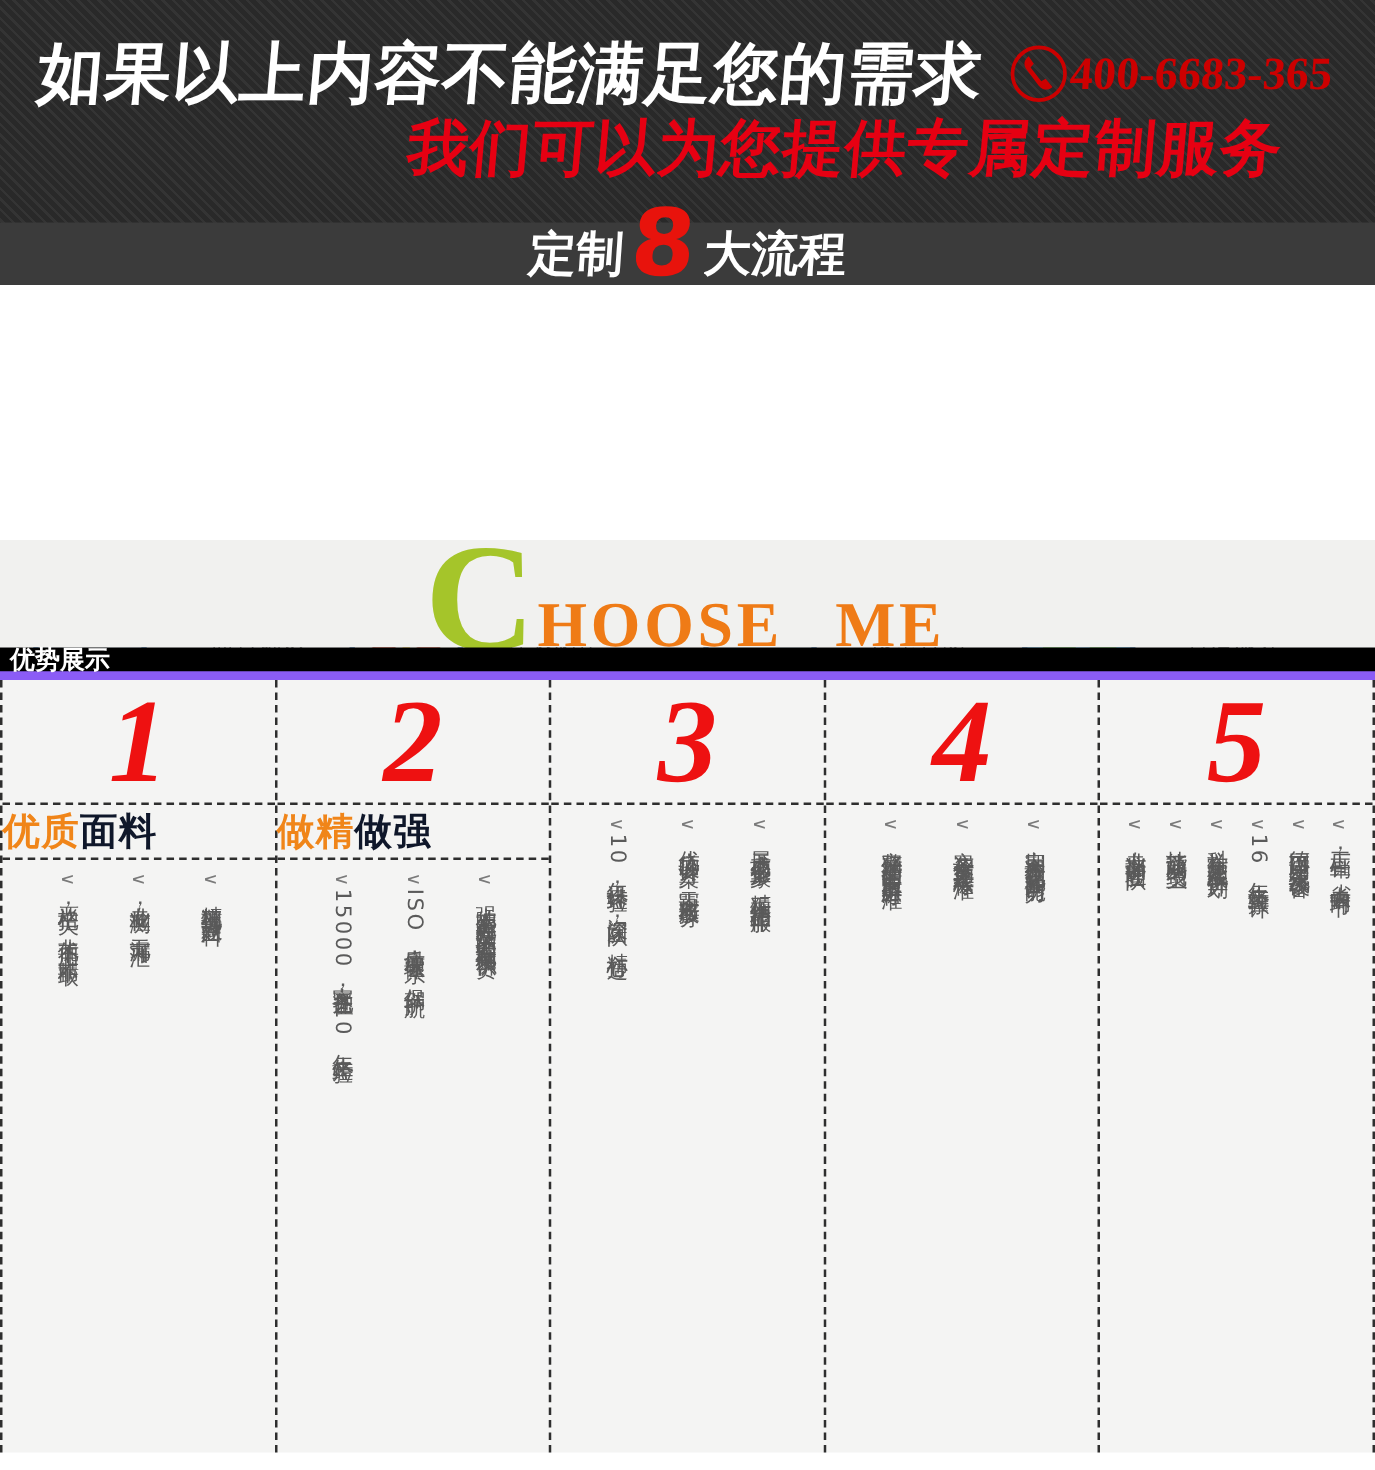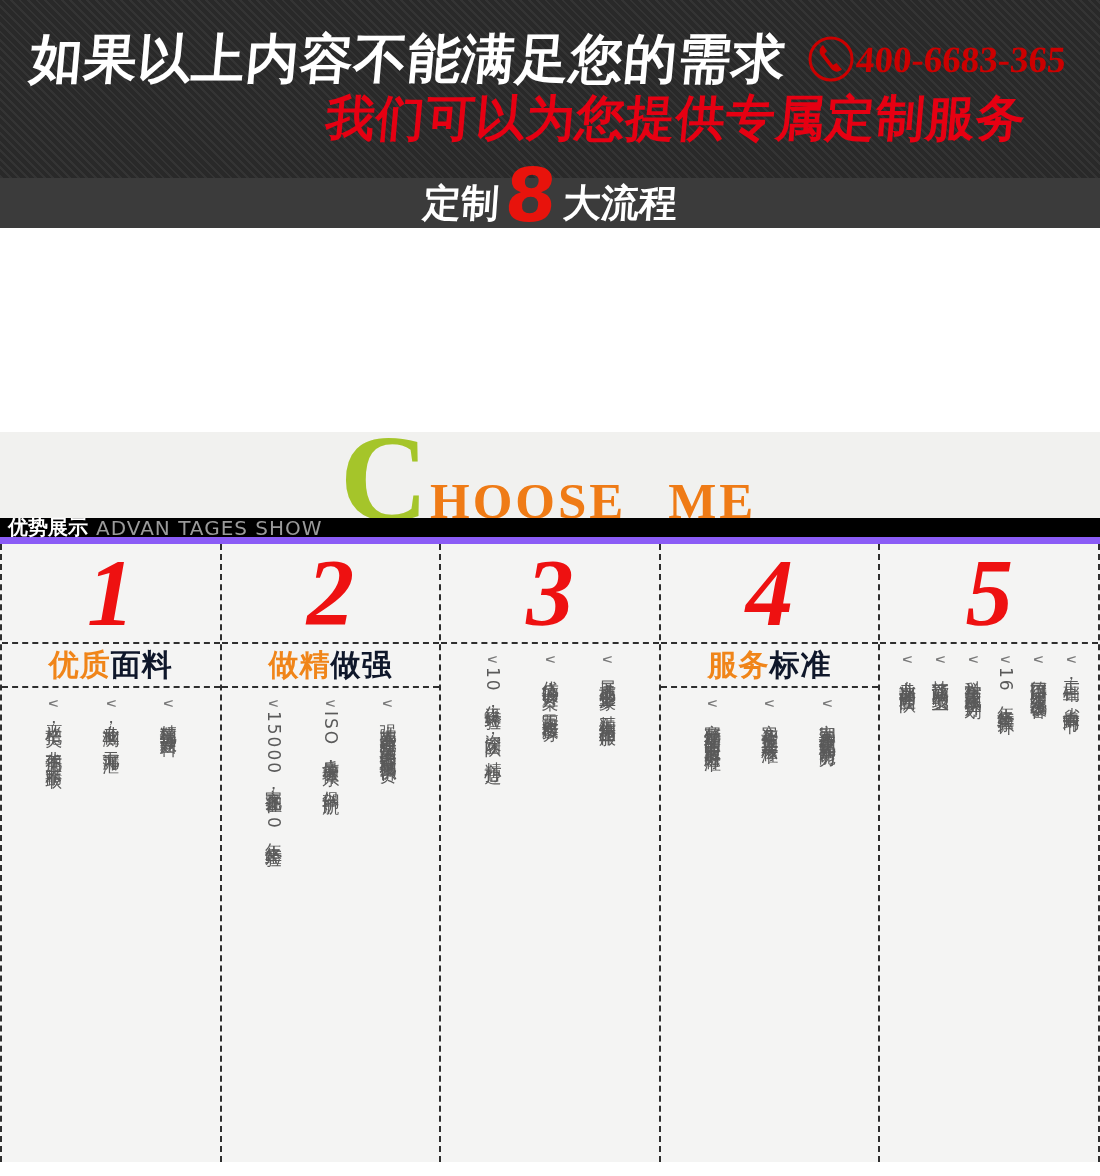--- a/index.html
+++ b/index.html
@@ -91,21 +91,21 @@
   }
   .col { width:220px; display:flex; flex-direction:column; border-right:2px dashed #2e2e2e; }
   .num-row {
     height:100px; border-bottom:2px dashed #2e2e2e; display:flex; align-items:center; justify-content:center;
   }
   .big-num {
     color:#ee1111; font-size:95px; font-style:italic; font-weight:bold; line-height:1;
     font-family:"Liberation Serif","DejaVu Serif",serif;
   }
   .head-row {
-    height:44px; border-bottom:2px dashed #2e2e2e; display:flex; align-items:center; justify-content:center;
+    height:44px; border-bottom:2px dashed #2e2e2e; display:flex; align-items:center; 
     font-size:30px; font-weight:bold; letter-spacing:1px; white-space:nowrap;
   }
   .head-orange { color:#f08519; }
   .head-black { color:#0f172a; }
   .items {
     flex:1; display:flex; flex-direction:row-reverse; justify-content:space-evenly;
     padding:10px 4px 0 4px;
   }
   .vitem {
     writing-mode:vertical-rl; text-orientation:mixed; color:#5a5a5a;
@@ -196,21 +196,20 @@
     <div class="step-label" style="left:925px; top:272px;">售后服务</div>
   </div>
 
   <div class="choose">
     <div class="choose-c">C</div>
     <div class="choose-en">HOOSE  ME</div>
   </div>
 
   <div class="advbar">
     <span class="advbar-cn">优势展示</span>
-    <span class="advbar-en">ADVAN TAGES SHOW</span>
   </div>
 
   <div class="table">
 
     <div class="col">
       <div class="num-row">
           <span class="big-num">1</span>
         </div>
       <div class="head-row">
         <span class="head-orange">优质</span>
@@ -246,24 +245,20 @@
         <div class="vitem"><span class="vcheck">∨</span><span>展示成功企业形象，精工细作精品工作服</span></div>
         <div class="vitem"><span class="vcheck">∨</span><span>优质的设计方案，零距离对接服务</span></div>
         <div class="vitem"><span class="vcheck">∨</span><span>10年设计经验，资深团队，精心打造</span></div>
       </div>
     </div>
 
     <div class="col">
       <div class="num-row">
           <span class="big-num">4</span>
         </div>
-      <div class="head-row">
-        <span class="head-orange">服务</span>
-          <span class="head-black">标准</span>
-      </div>
       <div class="items">
         <div class="vitem"><span class="vcheck">∨</span><span>定期客户调查优化客户回访能力</span></div>
         <div class="vitem"><span class="vcheck">∨</span><span>客户评价作为主要考核标准</span></div>
         <div class="vitem"><span class="vcheck">∨</span><span>完整仔细严谨的售前中后服务白标准</span></div>
       </div>
     </div>
 
     <div class="col">
       <div class="num-row">
           <span class="big-num">5</span>

